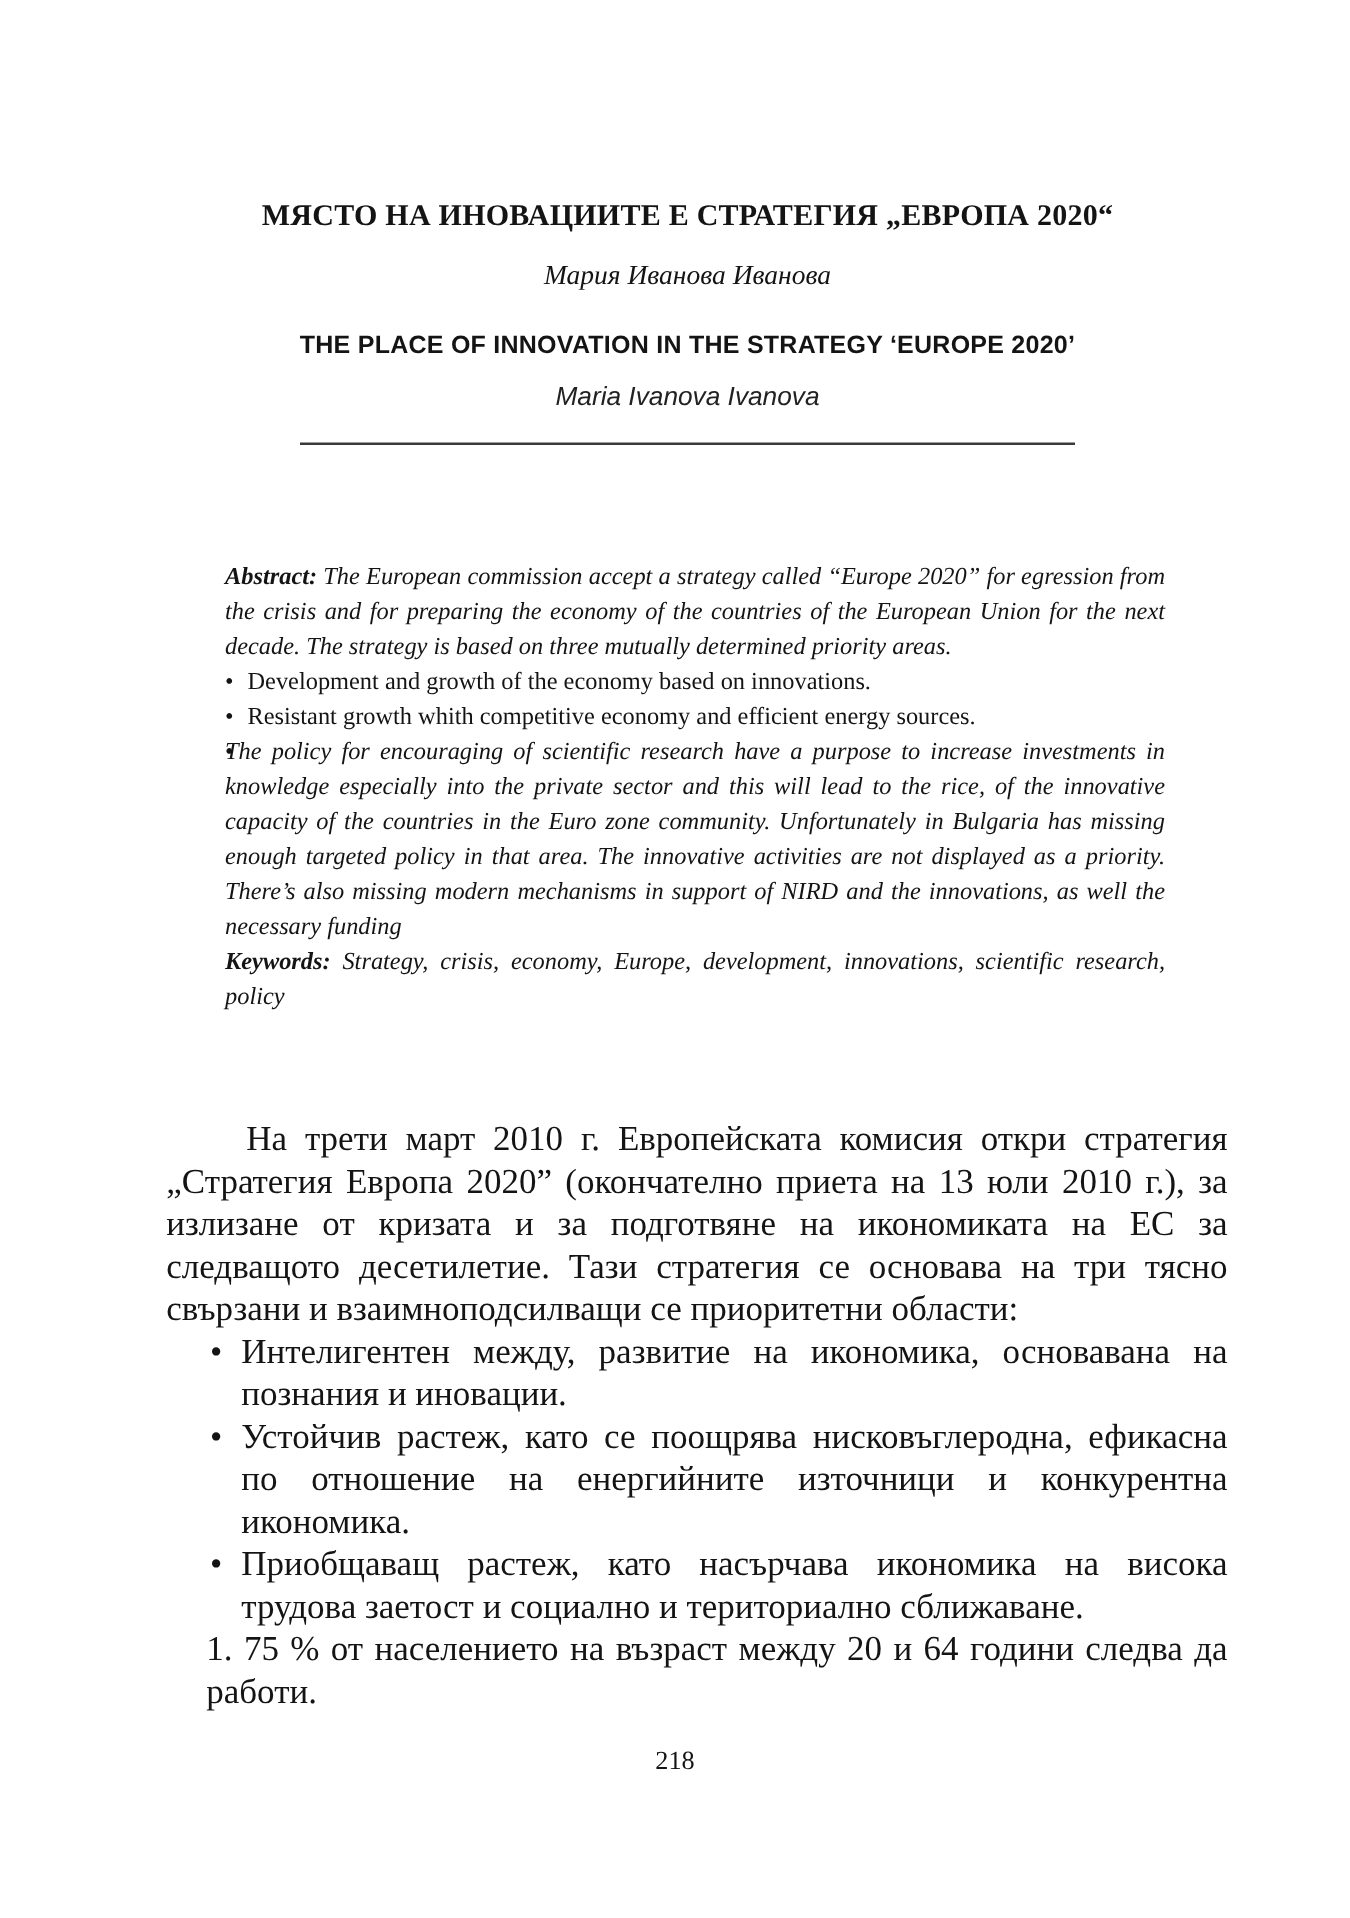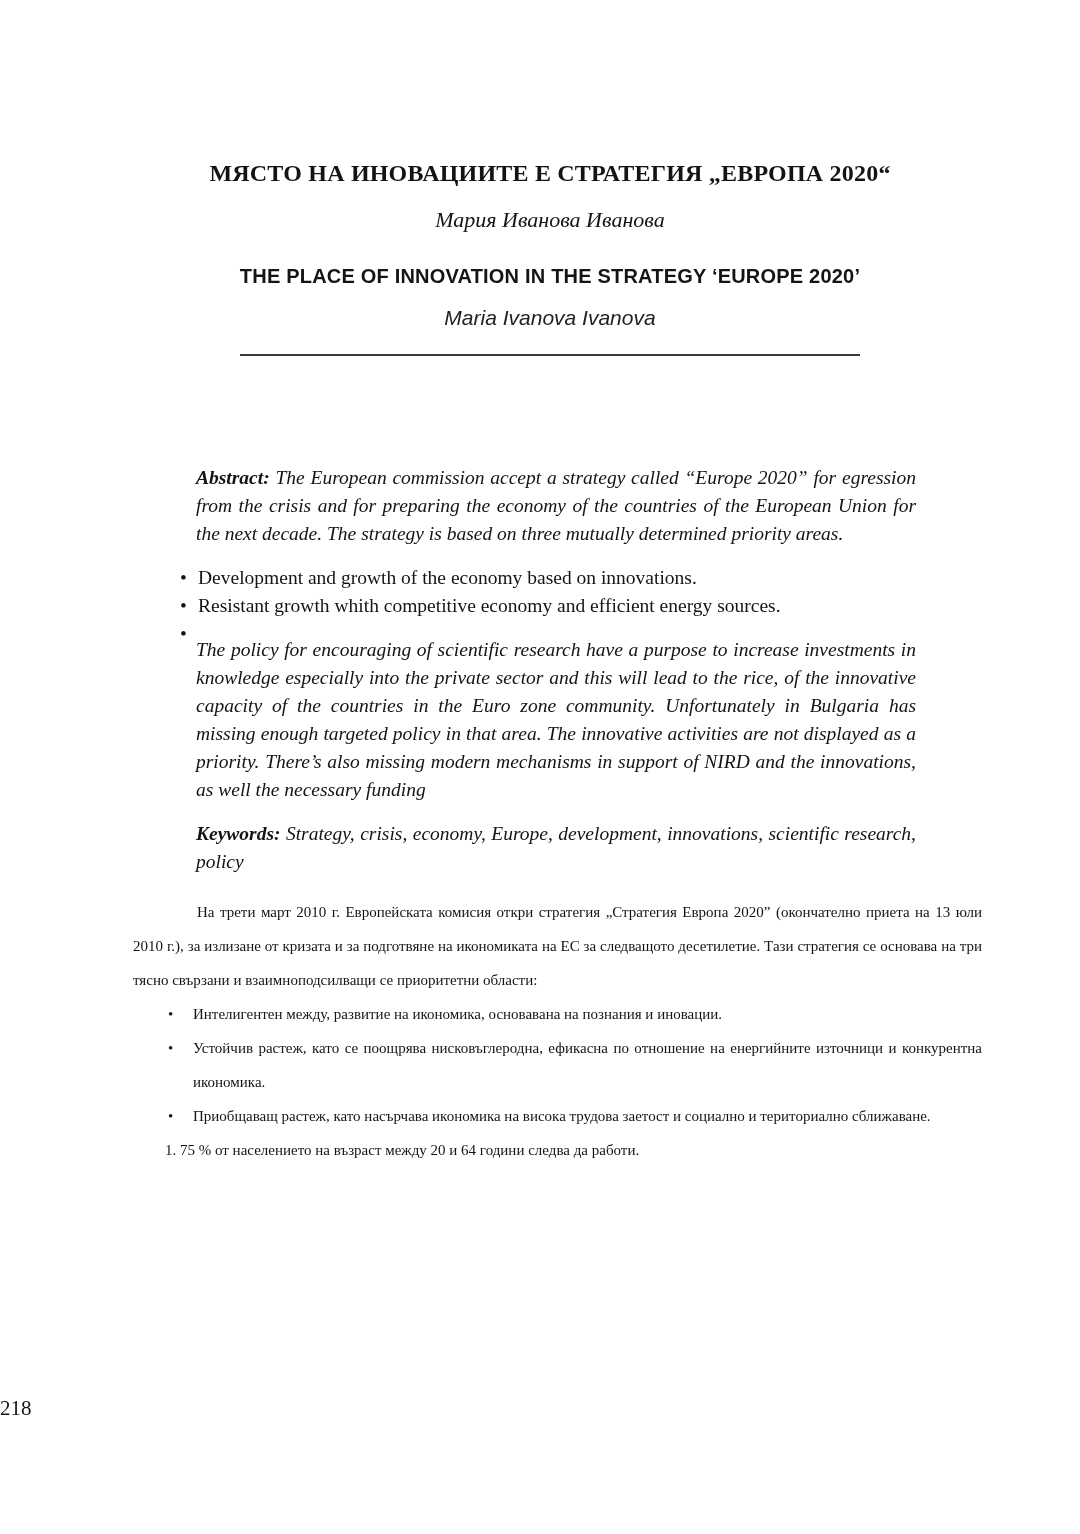--- a/index.html
+++ b/index.html
@@ -48,45 +48,45 @@
   }
   
   .abstract {
     position: absolute;
     left: 180px; top: 448px;
     width: 752px;
     font-size: 19.5px;
     line-height: 28px;
     text-align: justify;
   }
-  .abstract p { margin: 16px; font-style: italic; }
+  .abstract p { margin: 0; font-style: italic; }
   .abstract .lead-label { font-weight: bold; font-style: italic; }
   .abs-bullets { margin: 0; padding: 0; list-style: none; font-style: normal; }
   .abs-bullets li { position: relative; padding-left: 18px; }
   .abs-bullets .marker { position: absolute; left: 0; }
   
   .bodytext {
     position: absolute;
     left: 133px; top: 895px;
     width: 849px;
-    font-size: 15px;
+    font-size: 28px;
     line-height: 34px;
     text-align: justify;
   }
   .bodytext p { margin: 0; }
   .para-indent { text-indent: 64px; }
   .body-bullets { margin: 0; padding: 0; list-style: none; }
   .body-bullets li { position: relative; padding-left: 60px; }
   .body-bullets .marker { position: absolute; left: 35px; }
   .numbered { padding-left: 32px; }
   
   .page-number {
     position: absolute;
     left: 0; right: 0; top: 1396px;
-    text-align: left;
+    text-align: center;
     font-size: 21px;
   }
 </style>
 </head>
 <body>
 
 <div class="page">
 
   <div class="header">
     <h1 class="title-bg">МЯСТО НА ИНОВАЦИИТЕ Е СТРАТЕГИЯ „ЕВРОПА 2020“</h1>

